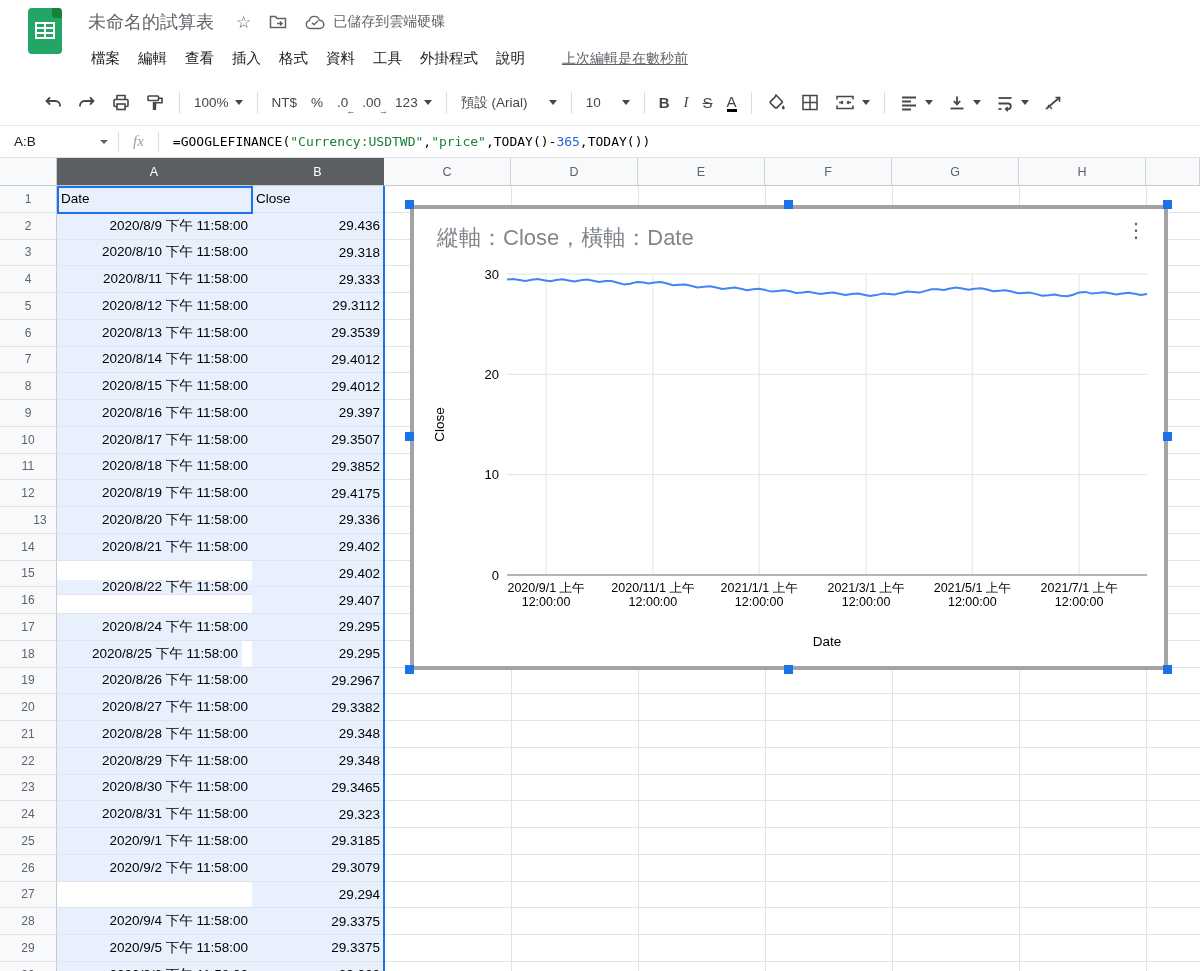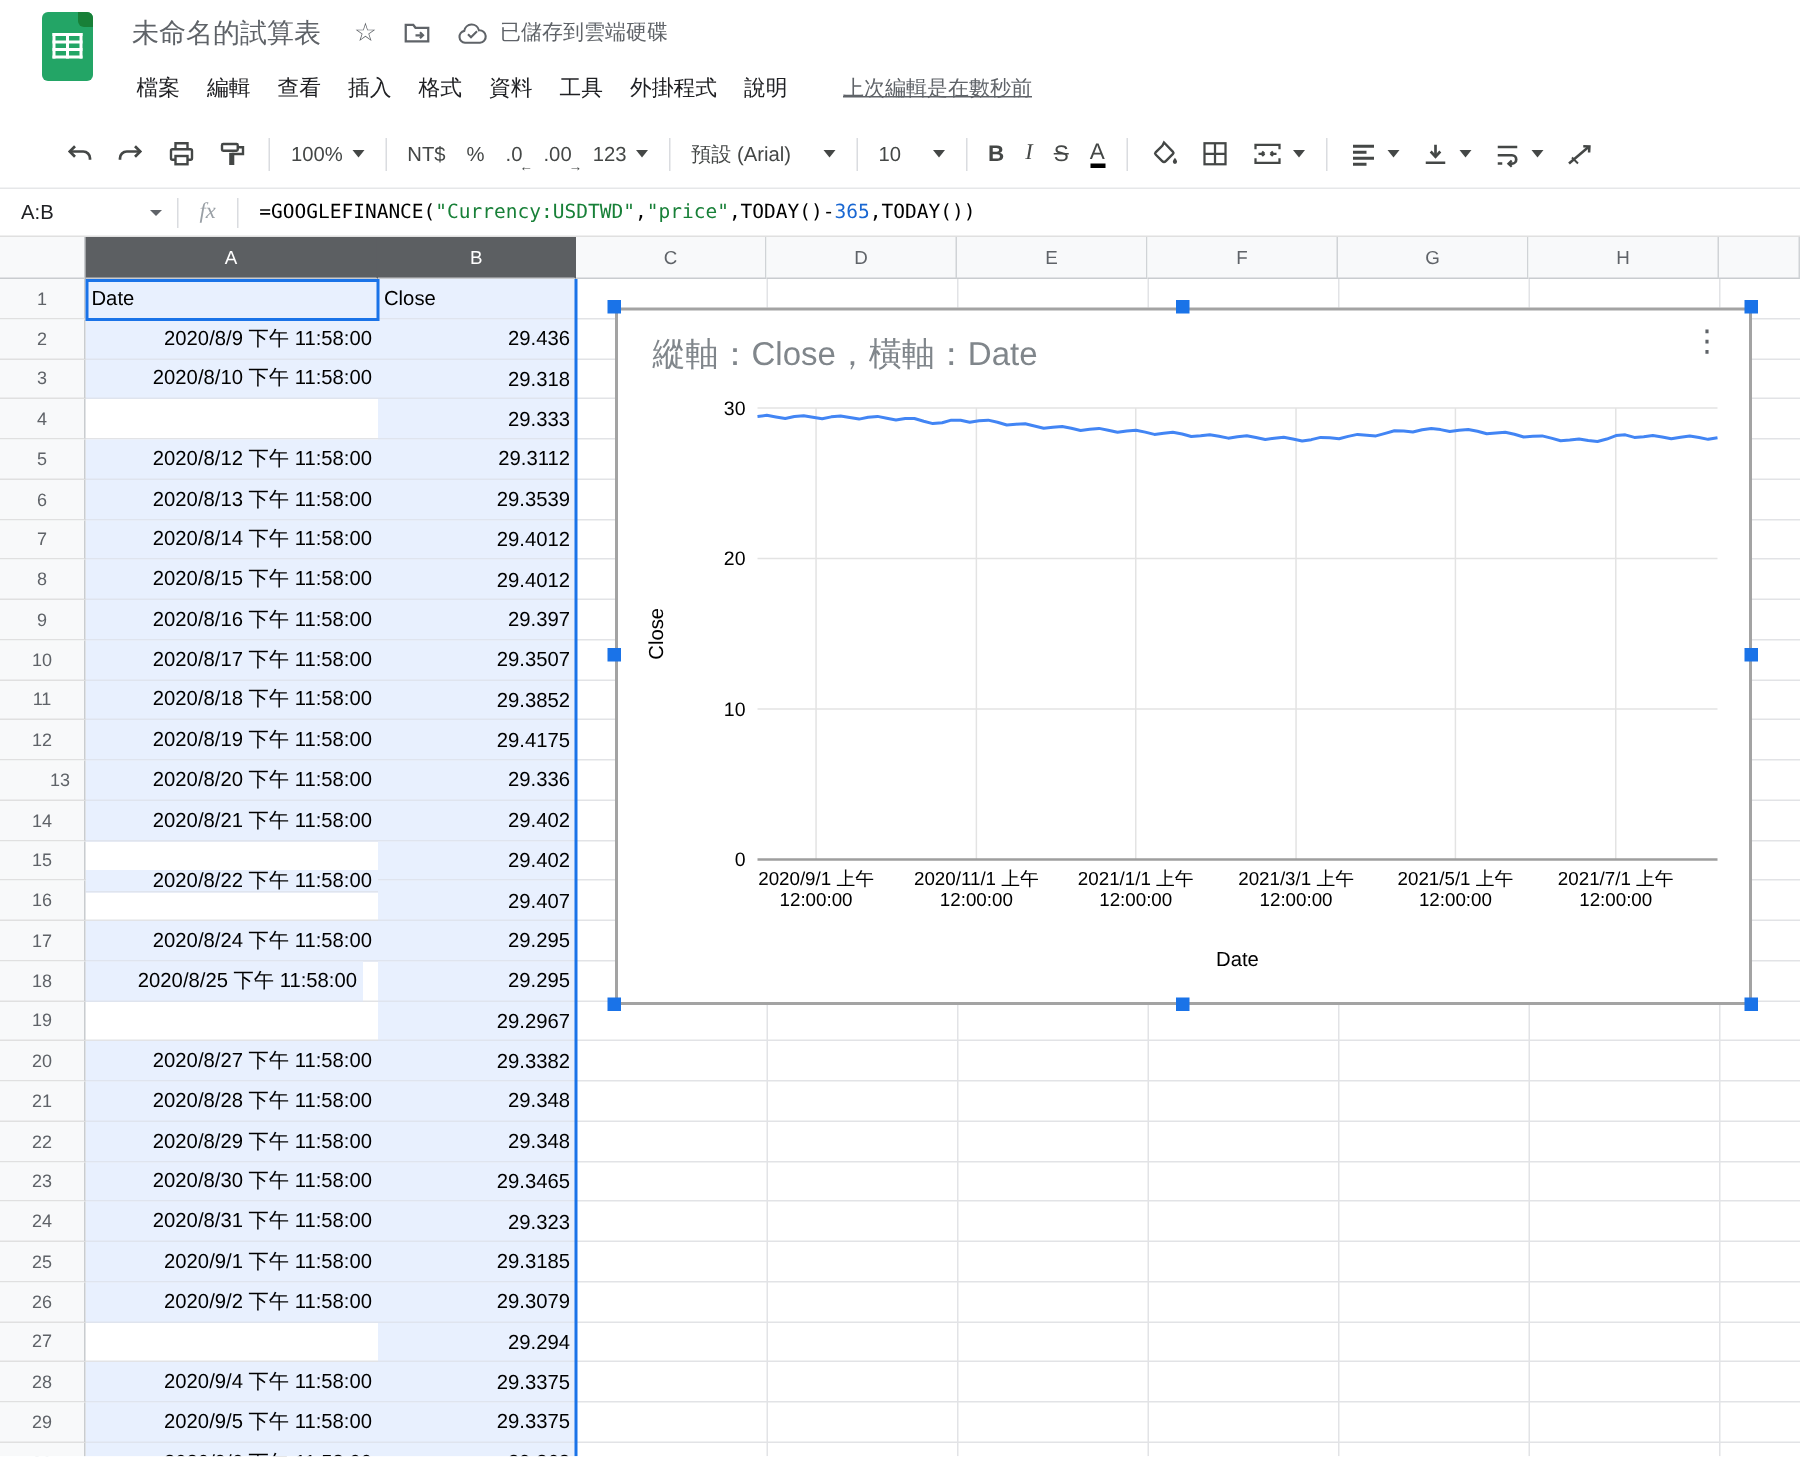--- a/index.html
+++ b/index.html
@@ -76,21 +76,21 @@
   .cell { position:absolute; background:#e8f0fe; font-size:13.5px; color:#000;
           display:flex; align-items:center; border-bottom:1px solid #dfe4ee; z-index:1;
           padding:0 4px; white-space:nowrap; overflow:hidden; }
   .cell.num { justify-content:flex-end; }
   .cell.txt { justify-content:flex-start; }
   .active-cell { position:absolute; border:2px solid #1a73e8; z-index:3; pointer-events:none; }
   .sel-line { position:absolute; width:2px; background:#1a73e8; z-index:3; }
 
   
   .chart { position:absolute; left:410px; top:205px; width:758px; height:465px; background:#fff;
-           border:2px solid #a3a3a3; z-index:5; }
+           border:4px solid #a3a3a3; z-index:5; }
   .chart-title { position:absolute; left:23px; top:14px; font-size:22px; color:#80868b; }
   .chart-menu { position:absolute; right:18px; top:10px; font-size:20px; color:#5f6368;
                 line-height:22px; }
   .handle { position:absolute; width:9px; height:9px; background:#1a73e8; z-index:6; }
   .h-tl{left:405px;top:200px;} .h-tm{left:784px;top:200px;} .h-tr{left:1163px;top:200px;}
   .h-ml{left:405px;top:432px;} .h-mr{left:1163px;top:432px;}
   .h-bl{left:405px;top:665px;} .h-bm{left:784px;top:665px;} .h-br{left:1163px;top:665px;}
 </style>
 </head>
 <body>
@@ -288,20 +288,21 @@
       <div class="row-num" style="top: 54.75px; height: 26.75px;">2</div>
       <div class="row-line" style="top: 54.75px; height: 26.75px;"></div>
       <div class="cell num" style="left: 57px; width: 195px; top: 54.75px; height: 26.75px;">2020/8/9 下午 11:58:00</div>
       <div class="cell num" style="left: 252px; width: 132px; top: 54.75px; height: 26.75px;">29.436</div>
       <div class="row-num" style="top: 81.5px; height: 26.75px;">3</div>
       <div class="row-line" style="top: 81.5px; height: 26.75px;"></div>
       <div class="cell num" style="left: 57px; width: 195px; top: 81.5px; height: 26.75px;">2020/8/10 下午 11:58:00</div>
       <div class="cell num" style="left: 252px; width: 132px; top: 81.5px; height: 26.75px;">29.318</div>
       <div class="row-num" style="top: 108.25px; height: 26.75px;">4</div>
       <div class="row-line" style="top: 108.25px; height: 26.75px;"></div>
+      <div class="cell num" style="left: 57px; width: 195px; top: 108.25px; height: 26.75px;">2020/8/11 下午 11:58:00</div>
       <div class="cell num" style="left: 252px; width: 132px; top: 108.25px; height: 26.75px;">29.333</div>
       <div class="row-num" style="top: 135px; height: 26.75px;">5</div>
       <div class="row-line" style="top: 135px; height: 26.75px;"></div>
       <div class="cell num" style="left: 57px; width: 195px; top: 135px; height: 26.75px;">2020/8/12 下午 11:58:00</div>
       <div class="cell num" style="left: 252px; width: 132px; top: 135px; height: 26.75px;">29.3112</div>
       <div class="row-num" style="top: 161.75px; height: 26.75px;">6</div>
       <div class="row-line" style="top: 161.75px; height: 26.75px;"></div>
       <div class="cell num" style="left: 57px; width: 195px; top: 161.75px; height: 26.75px;">2020/8/13 下午 11:58:00</div>
       <div class="cell num" style="left: 252px; width: 132px; top: 161.75px; height: 26.75px;">29.3539</div>
       <div class="row-num" style="top: 188.5px; height: 26.75px;">7</div>
@@ -346,20 +347,21 @@
       <div class="row-num" style="top: 456px; height: 26.75px;">17</div>
       <div class="row-line" style="top: 456px; height: 26.75px;"></div>
       <div class="cell num" style="left: 57px; width: 195px; top: 456px; height: 26.75px;">2020/8/24 下午 11:58:00</div>
       <div class="cell num" style="left: 252px; width: 132px; top: 456px; height: 26.75px;">29.295</div>
       <div class="row-num" style="top: 482.75px; height: 26.75px;">18</div>
       <div class="row-line" style="top: 482.75px; height: 26.75px;"></div>
       <div class="cell num" style="left: 47px; width: 195px; top: 482.75px; height: 26.75px;">2020/8/25 下午 11:58:00</div>
       <div class="cell num" style="left: 252px; width: 132px; top: 482.75px; height: 26.75px;">29.295</div>
       <div class="row-num" style="top: 509.5px; height: 26.75px;">19</div>
       <div class="row-line" style="top: 509.5px; height: 26.75px;"></div>
+      <div class="cell num" style="left: 57px; width: 195px; top: 509.5px; height: 26.75px;">2020/8/26 下午 11:58:00</div>
       <div class="cell num" style="left: 252px; width: 132px; top: 509.5px; height: 26.75px;">29.2967</div>
       <div class="row-num" style="top: 536.25px; height: 26.75px;">20</div>
       <div class="row-line" style="top: 536.25px; height: 26.75px;"></div>
       <div class="cell num" style="left: 57px; width: 195px; top: 536.25px; height: 26.75px;">2020/8/27 下午 11:58:00</div>
       <div class="cell num" style="left: 252px; width: 132px; top: 536.25px; height: 26.75px;">29.3382</div>
       <div class="row-num" style="top: 563px; height: 26.75px;">21</div>
       <div class="row-line" style="top: 563px; height: 26.75px;"></div>
       <div class="cell num" style="left: 57px; width: 195px; top: 563px; height: 26.75px;">2020/8/28 下午 11:58:00</div>
       <div class="cell num" style="left: 252px; width: 132px; top: 563px; height: 26.75px;">29.348</div>
       <div class="row-num" style="top: 589.75px; height: 26.75px;">22</div>

